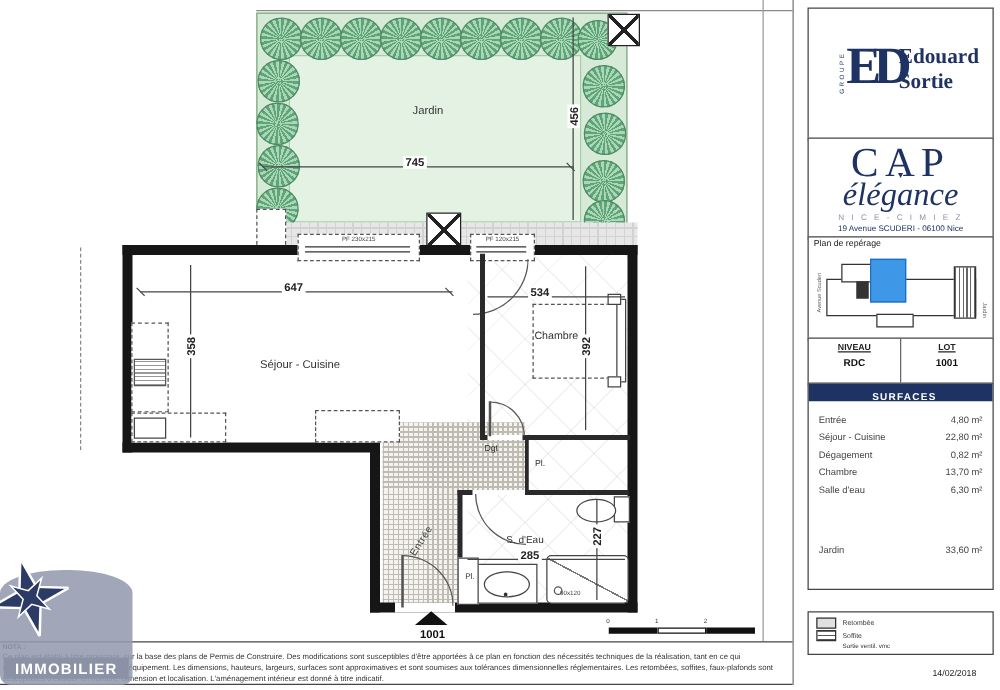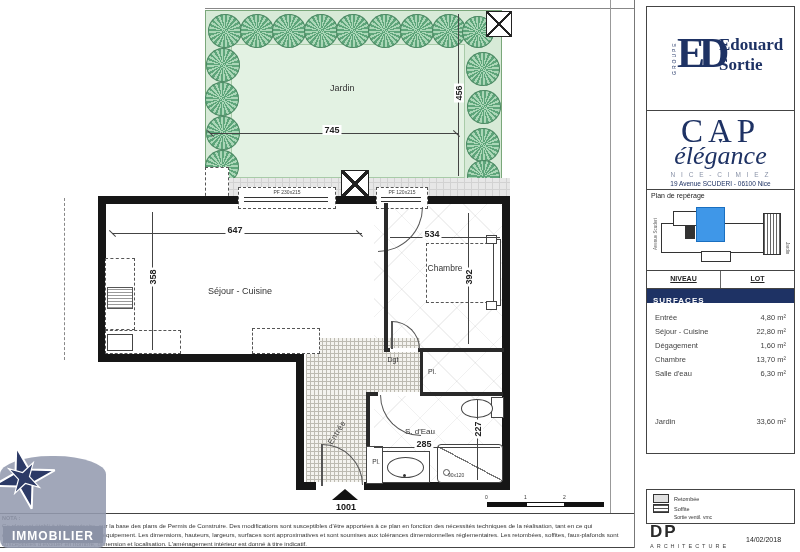--- a/index.html
+++ b/index.html
@@ -216,35 +216,35 @@
     <div style="flex:1;text-align:center;border-right:1px solid #666;">
       <div class="th" style="margin-top:4px;">NIVEAU</div>
       <div class="tv" style="margin-top:4px;">RDC</div>
     </div>
     <div style="flex:1;text-align:center;">
       <div class="th" style="margin-top:4px;">LOT</div>
       <div class="tv" style="margin-top:4px;">1001</div>
     </div>
   </div>
 
-  <div class="sbox" style="top:288px;height:164px;">
+  <div class="sbox" style="top:306px;height:164px;text-align:center;">
     <div class="abs" style="left:0;right:0;top:0;height:14px;background:#1e3264;">
       <span style="color:#fff;font-size:8px;font-weight:bold;letter-spacing:1px;margin-left:6px;line-height:14px;">SURFACES</span>
     </div>
     <div class="srow" style="top:24px;">
       <span>Entrée</span>
       <span>4,80 m²</span>
     </div>
     <div class="srow" style="top:38px;">
       <span>Séjour - Cuisine</span>
       <span>22,80 m²</span>
     </div>
     <div class="srow" style="top:52px;">
       <span>Dégagement</span>
-      <span>1,60 m²</span>
+      <span>0,82 m²</span>
     </div>
     <div class="srow" style="top:66px;">
       <span>Chambre</span>
       <span>13,70 m²</span>
     </div>
     <div class="srow" style="top:80px;">
       <span>Salle d'eau</span>
       <span>6,30 m²</span>
     </div>
     <div class="srow" style="top:128px;">
@@ -260,24 +260,20 @@
     </div>
     <div class="legend-row" style="left:6px;top:14px;">
       <span style="display:inline-block;width:14px;height:7px;border:1px solid #333;background:repeating-linear-gradient(0deg,#555 0 1px,transparent 1px 3px),#fff;"></span>
       <span>Soffite</span>
     </div>
     <div class="legend-row tiny" style="left:27px;top:24px;">
       <span>Sortie ventil. vmc</span>
     </div>
   </div>
 
-  <div class="abs" style="left:650px;top:522px;">
-    <div style="font-size:17px;font-weight:bold;letter-spacing:2px;color:#2a2a2a;">DP</div>
-    <div style="font-size:5.5px;letter-spacing:3px;color:#444;margin-top:1px;">ARCHITECTURE</div>
-  </div>
   <div class="abs" style="left:746px;top:536px;font-size:7px;color:#222;">14/02/2018</div>
 
   <div class="line" style="left:0;top:513px;width:634px;height:1px;background:#444;"></div>
   <div class="line" style="left:0;top:547px;width:634px;height:1px;background:#444;"></div>
   <div class="abs" style="left:2px;top:515px;font-size:5.5px;font-weight:bold;color:#333;">NOTA :</div>
   <div class="abs" style="left:2px;top:522px;width:630px;overflow:hidden;">
     <div style="font-size:6.2px;color:#333;white-space:nowrap;">Ce plan est établi à titre provisoire, sur la base des plans de Permis de Construire. Des modifications sont susceptibles d'être apportées à ce plan en fonction des nécessités techniques de la réalisation, tant en ce qui</div>
     <div style="font-size:6.2px;color:#333;white-space:nowrap;margin-top:2px;">concerne les dimensions finies que l'équipement. Les dimensions, hauteurs, largeurs, surfaces sont approximatives et sont soumises aux tolérances dimensionnelles réglementaires. Les retombées, soffites, faux-plafonds sont</div>
     <div style="font-size:6.2px;color:#333;white-space:nowrap;margin-top:2px;">susceptibles d'évoluer en nombre, dimension et localisation. L'aménagement intérieur est donné à titre indicatif.</div>
   </div>

